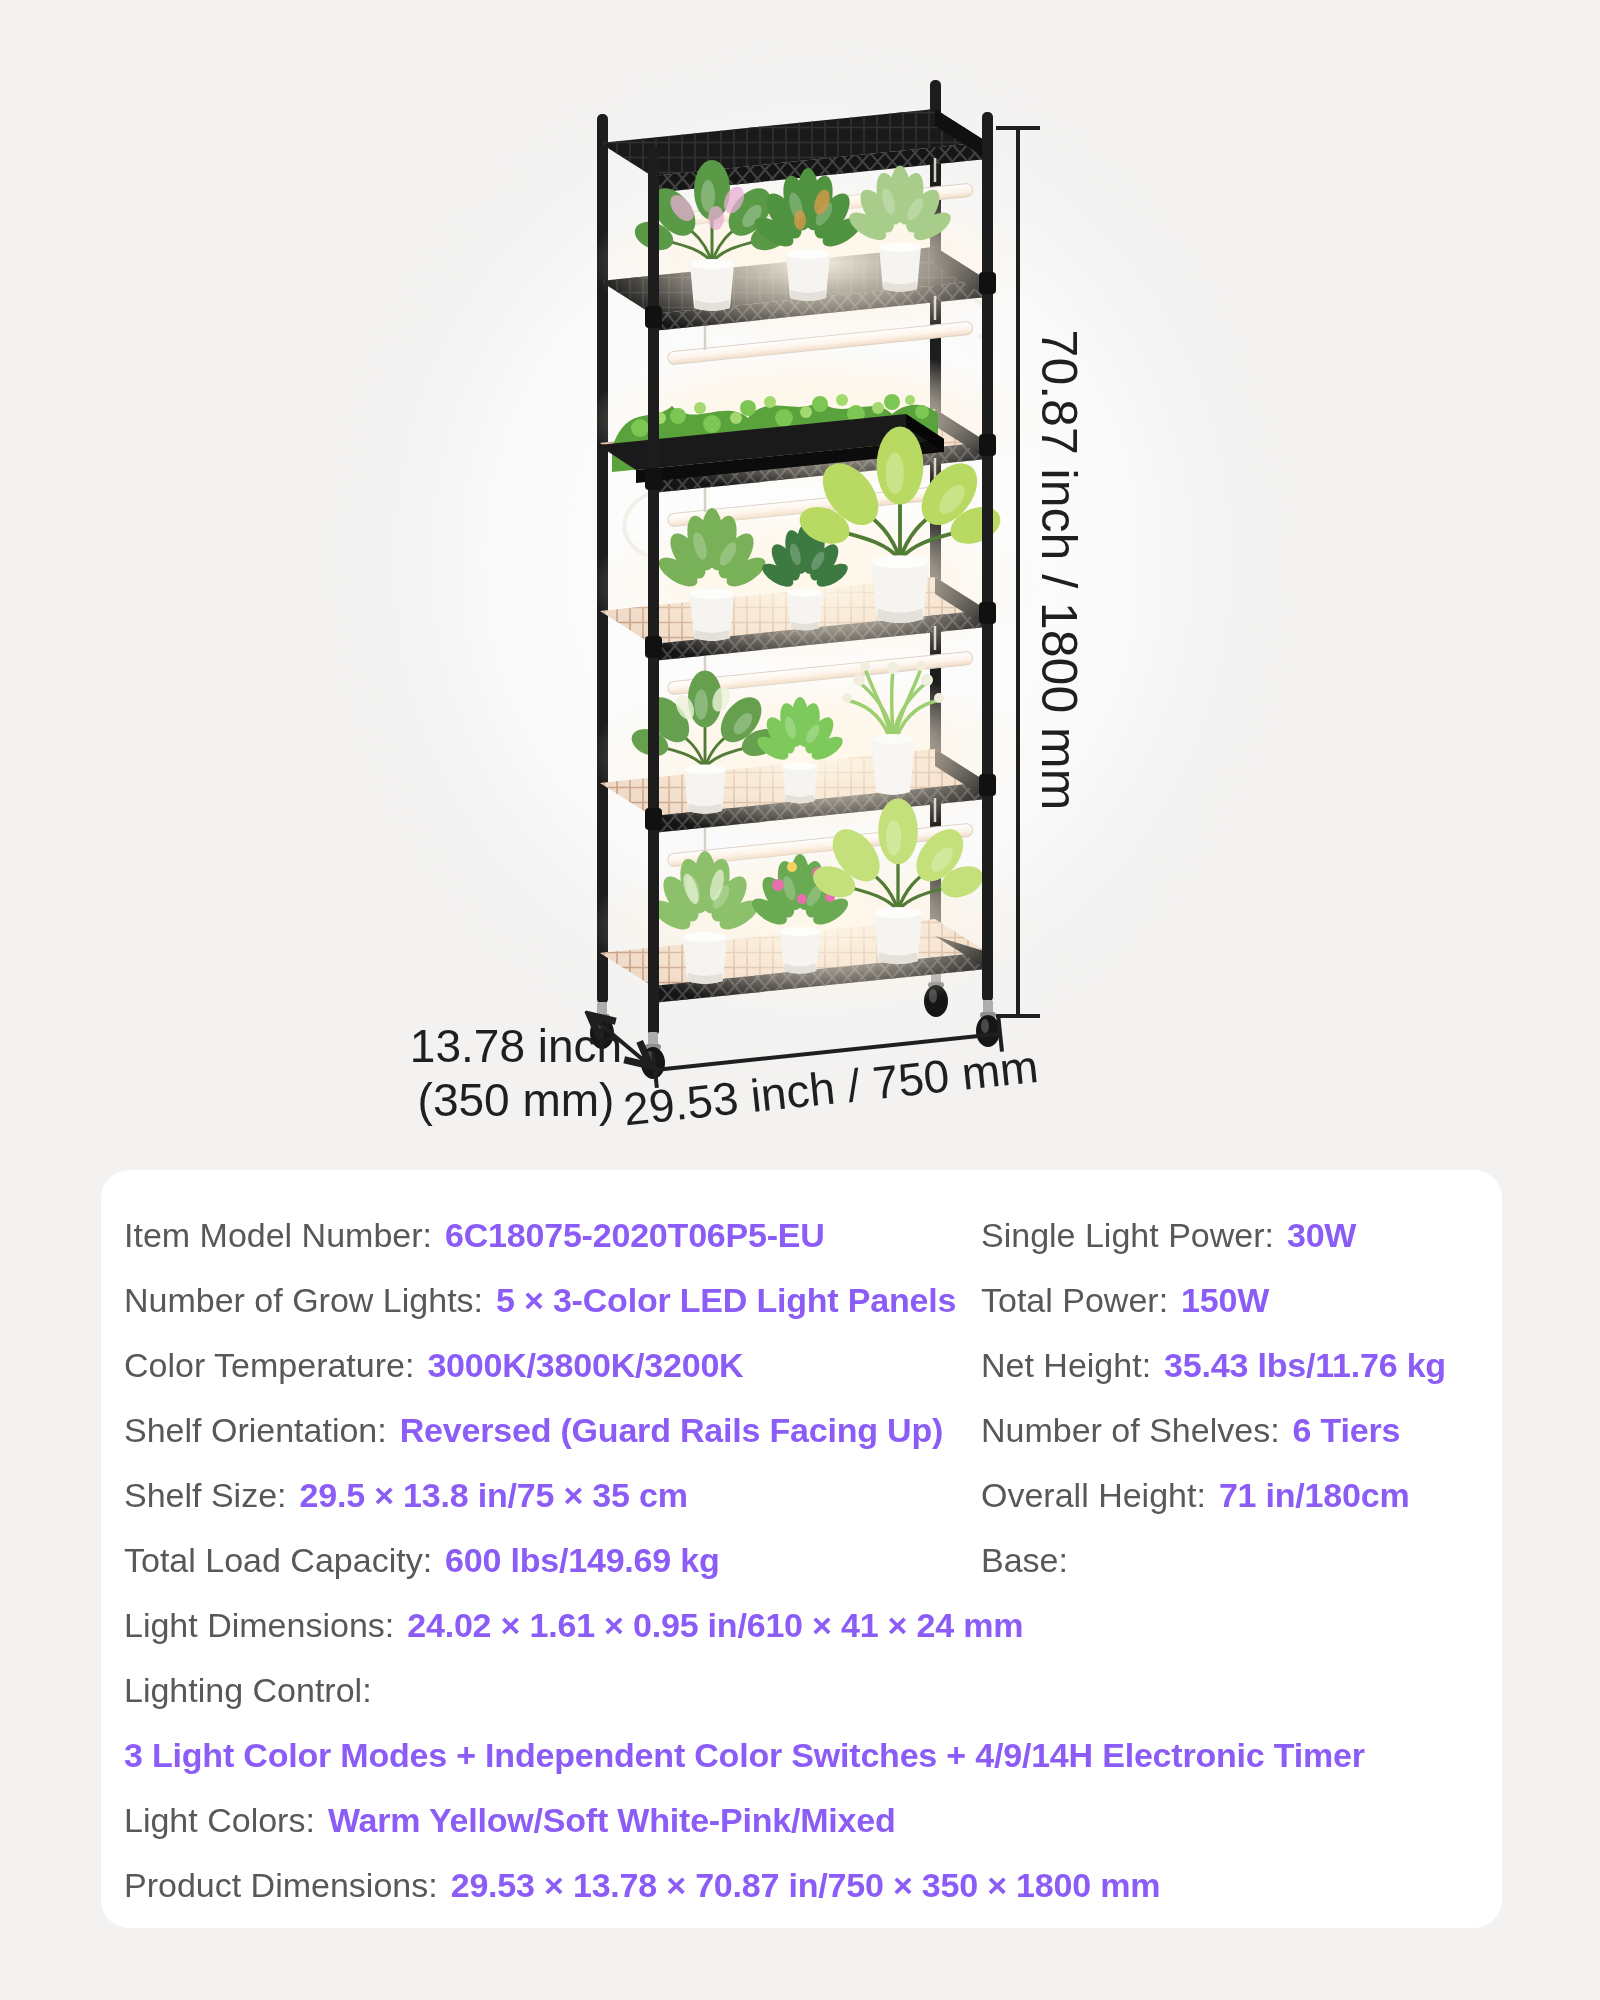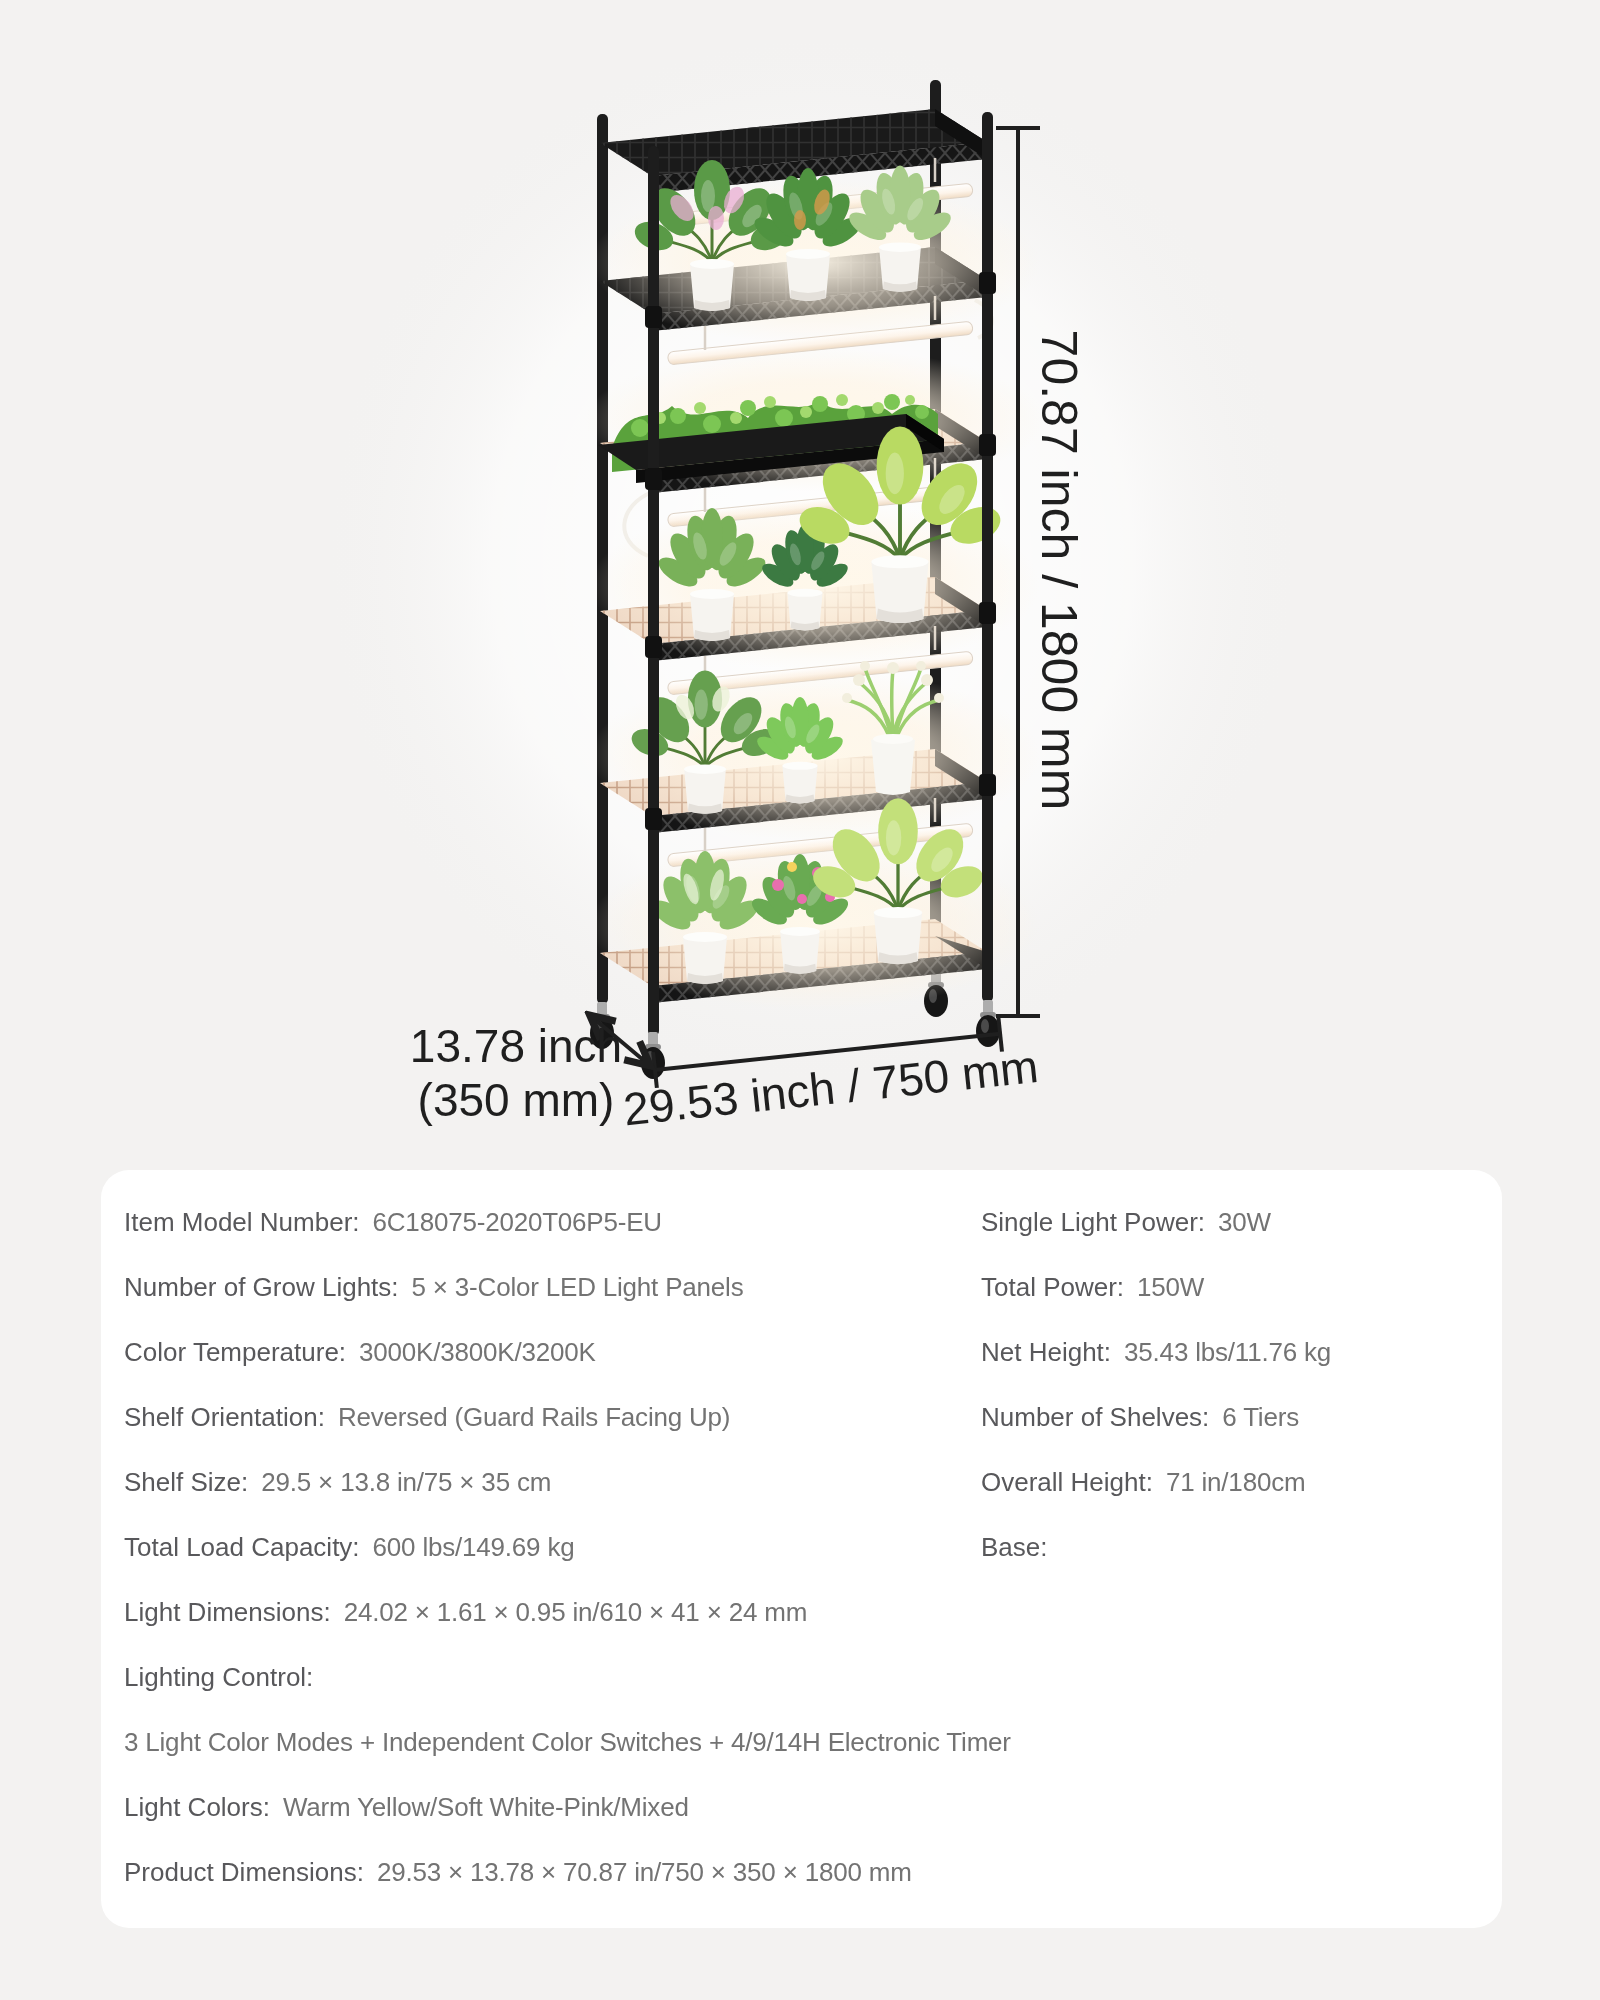--- a/index.html
+++ b/index.html
@@ -10,24 +10,24 @@
   }
   .hero{position:absolute;left:0;top:0;width:1600px;height:1160px;}
   .dim-text{fill:#1f1f1f;font-family:"Liberation Sans","DejaVu Sans",sans-serif;}
   .spec-card{
     position:absolute;left:101px;top:1170px;width:1401px;height:758px;
     background:#ffffff;border-radius:28px;
   }
   .col{position:absolute;top:20px;}
   .col-left{left:23px;}
   .col-right{left:880px;}
-  .row{height:65px;display:flex;align-items:center;font-size:26px;white-space:nowrap;}
+  .row{height:65px;display:flex;align-items:flex-end;font-size:34px;white-space:nowrap;}
   .lab{color:#58585b;margin-right:13px;}
   .lab:empty{display:none;}
-  .val{color:#737373;font-weight:400;letter-spacing:-0.2px;}
+  .val{color:#8b5cf6;font-weight:700;letter-spacing:-0.2px;}
   .val:empty{display:none;}
 </style>
 </head>
 <body>
 
 <svg class="hero" viewBox="0 0 1600 1160" width="1600" height="1160">
   <defs>
     <radialGradient id="bgGlow" cx="50%" cy="50%" r="50%">
       <stop offset="0%" stop-color="#ffffff" stop-opacity="0.95"></stop>
       <stop offset="65%" stop-color="#ffffff" stop-opacity="0.6"></stop>

